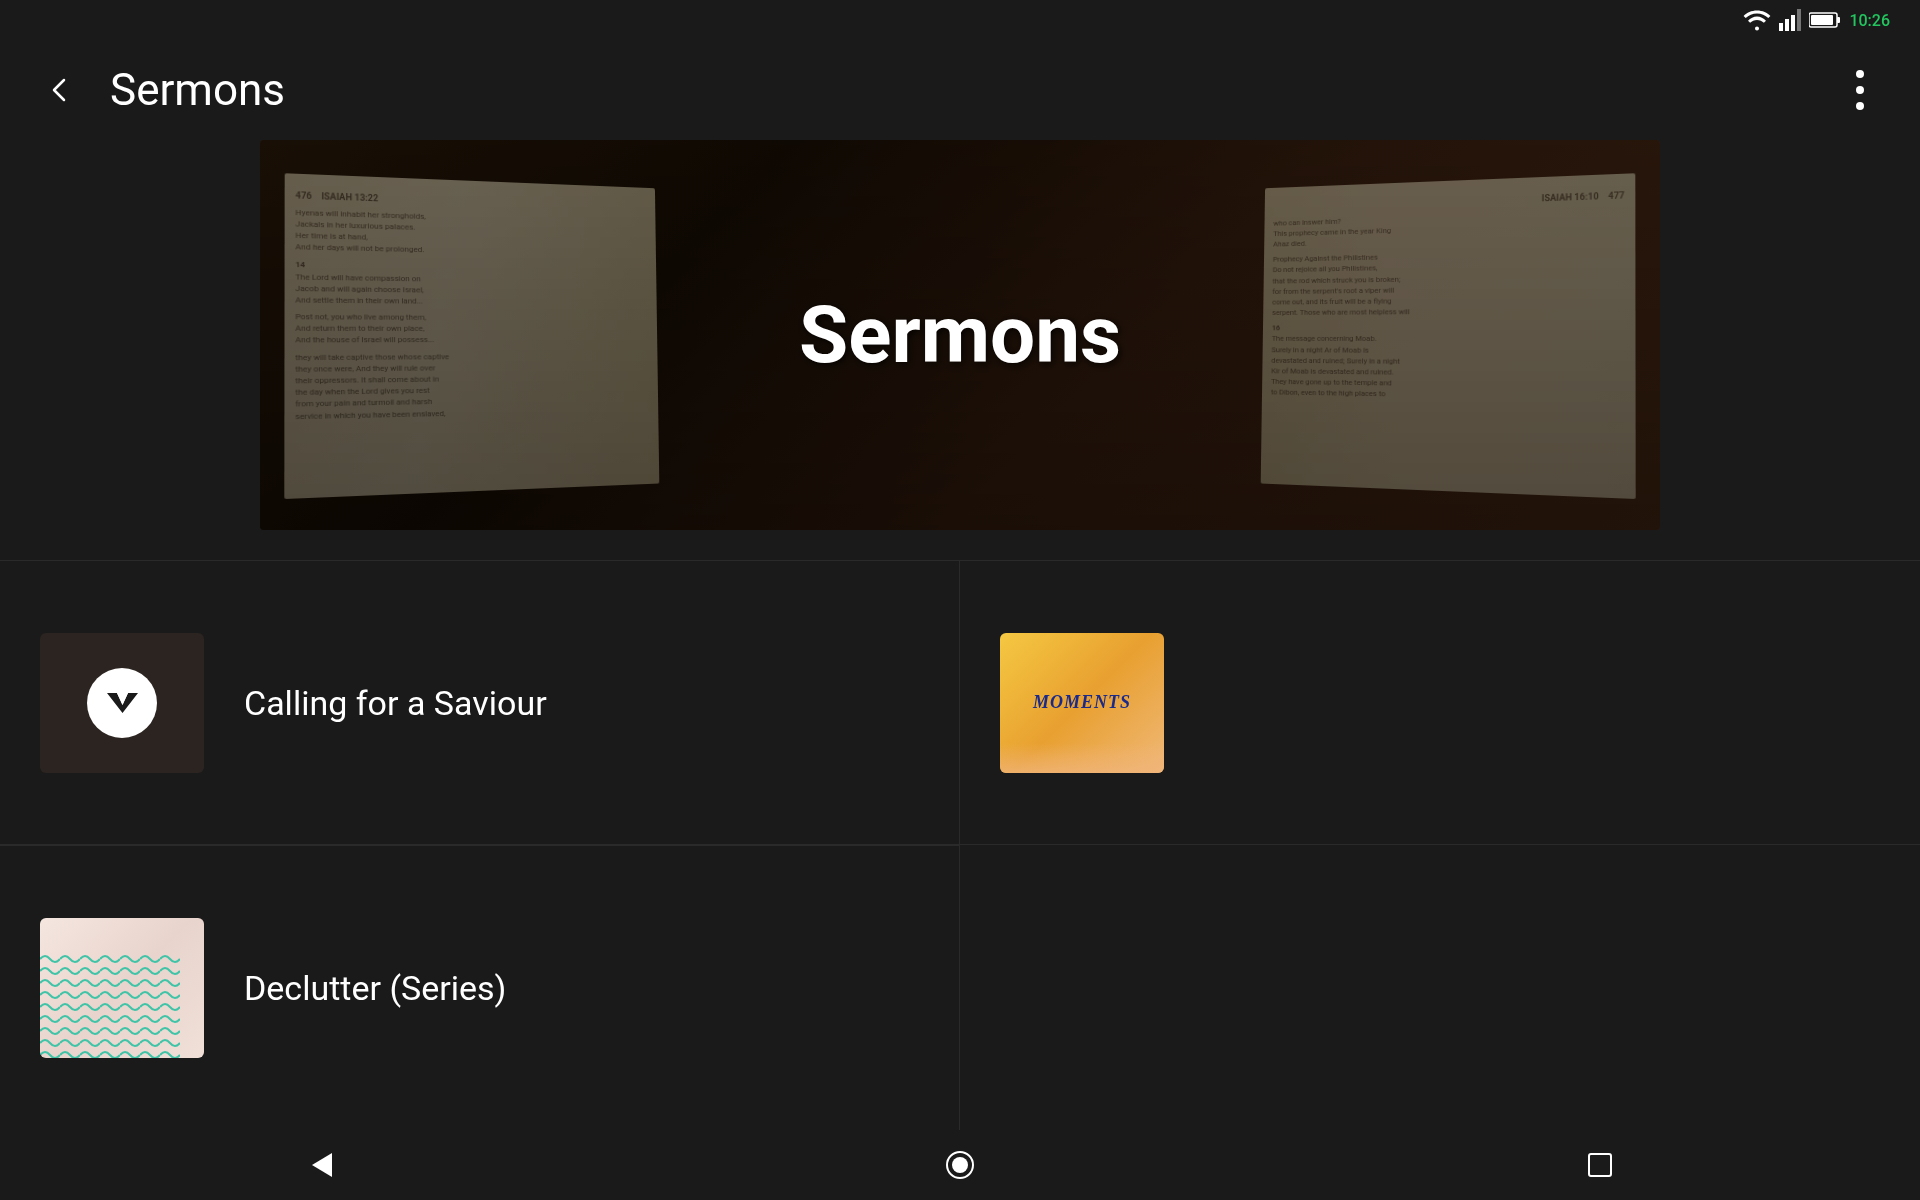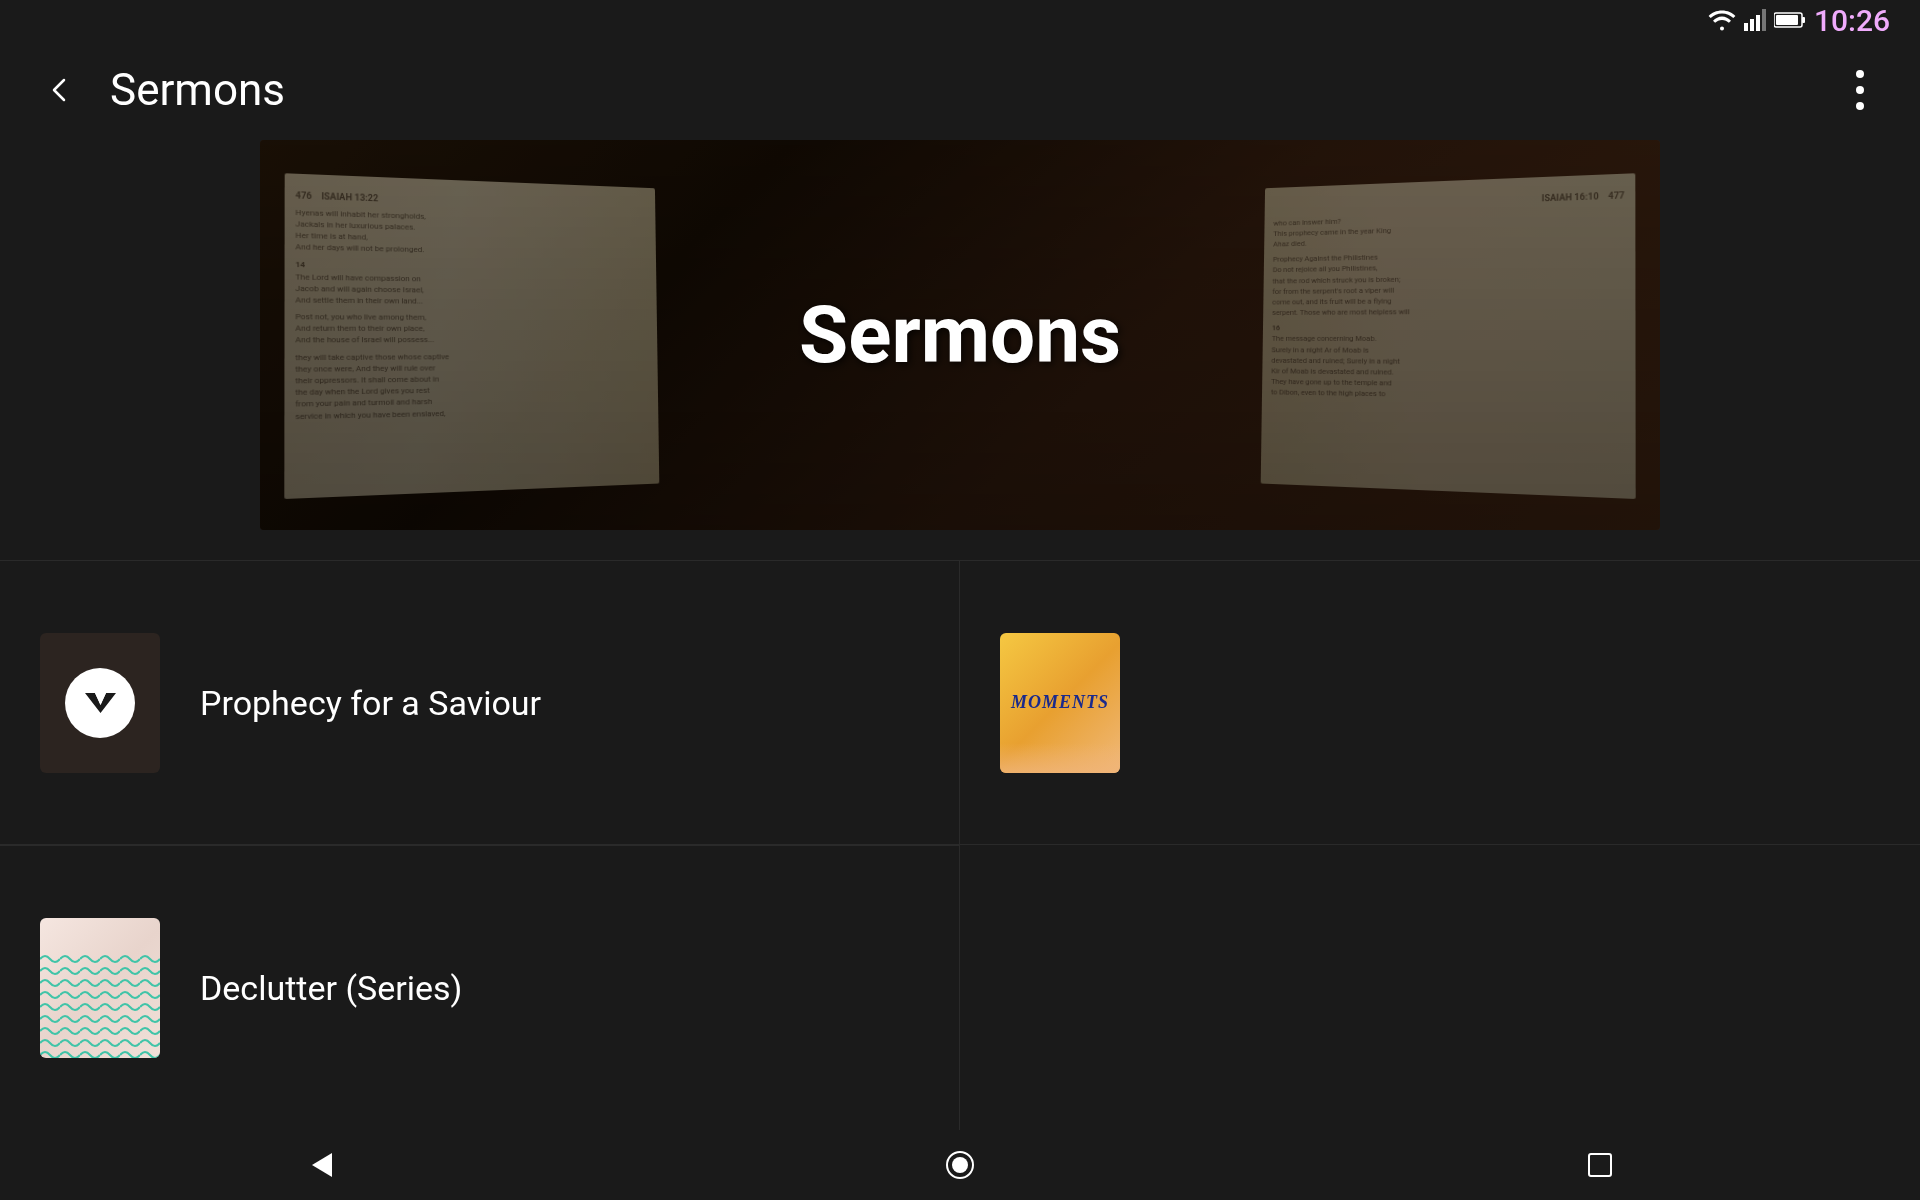--- a/index.html
+++ b/index.html
@@ -33,23 +33,23 @@
       z-index: 100;
     }
 
     .status-icons {
       display: flex;
       align-items: center;
       gap: 8px;
     }
 
     .status-time {
-      font-size: 30px;
+      font-size: 16px;
       font-weight: 500;
-      color: #f0abfc;
+      color: #22c55e;
     }
 
     
     .top-bar {
       position: absolute;
       top: 40px;
       left: 0;
       right: 0;
       height: 100px;
       background-color: #1a1a1a;
@@ -156,21 +156,21 @@
     .grid-item:nth-child(1),
     .grid-item:nth-child(2) {
       border-bottom: 1px solid #2a2a2a;
     }
 
     .grid-item:nth-child(odd) {
       border-right: 1px solid #2a2a2a;
     }
 
     .item-thumbnail {
-      width: 120px;
+      width: 164px;
       height: 140px;
       border-radius: 6px;
       flex-shrink: 0;
       display: flex;
       align-items: center;
       justify-content: center;
       margin-right: 40px;
     }
 
     .thumb-dark {
@@ -390,21 +390,21 @@
   <div class="grid-item">
     <div class="item-thumbnail thumb-dark">
       <div class="logo-icon">
         <svg class="v-logo-svg" viewBox="0 0 55 55">
           <circle cx="27.5" cy="27.5" r="27.5" fill="white"></circle>
           <polygon points="27.5,38 12,18 22,18 27.5,30 33,18 43,18" fill="#1a1a1a"></polygon>
           <polygon points="27.5,30 22,18 33,18" fill="white"></polygon>
         </svg>
       </div>
     </div>
-    <span class="item-label">Prophecy for a Saviour</span>
+    <span class="item-label">Calling for a Saviour</span>
   </div>
 
 
   <div class="grid-item">
     <div class="item-thumbnail thumb-moments">
 
       <div style="
         position: absolute;
         bottom: 0;
         left: 0;

